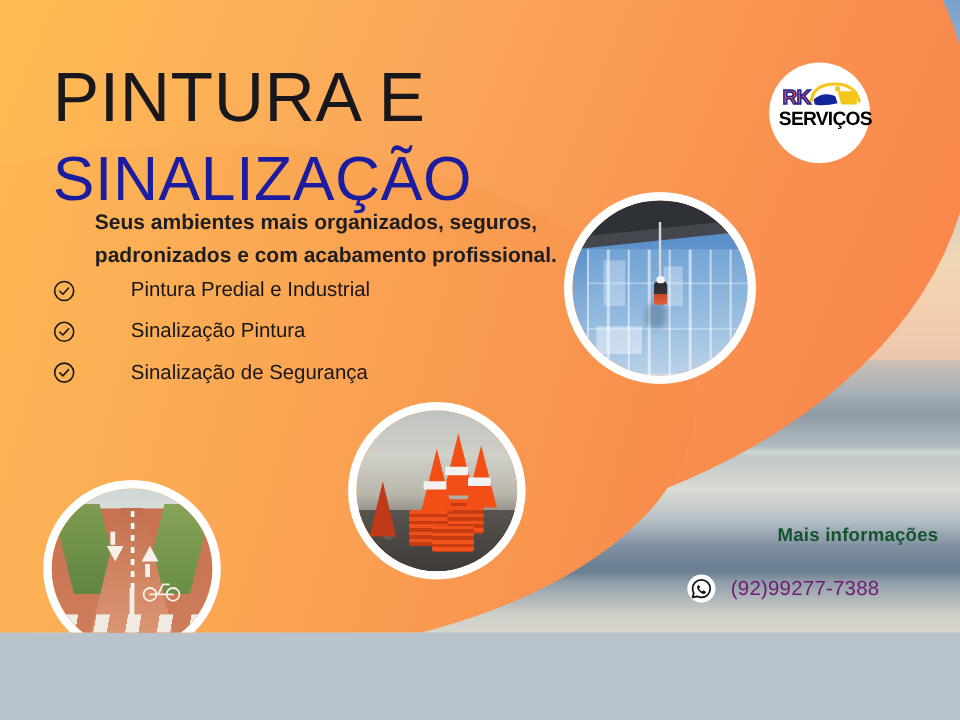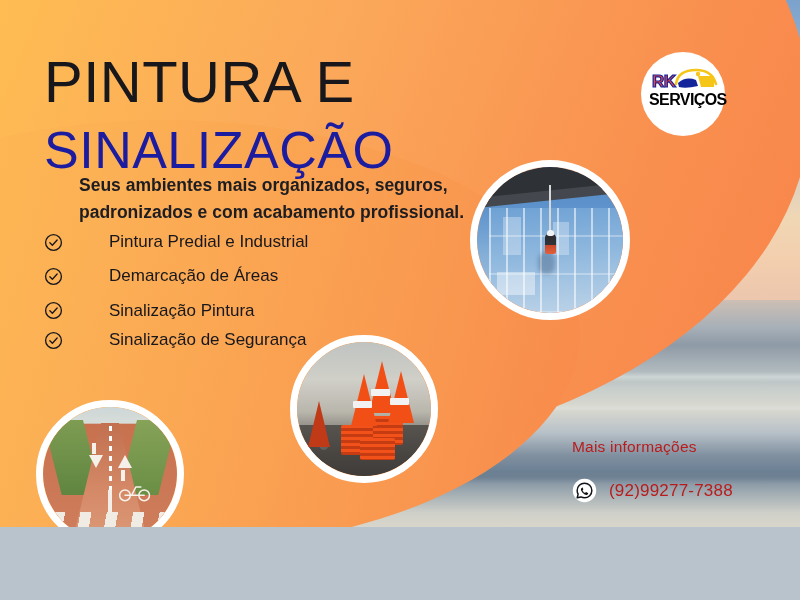--- a/index.html
+++ b/index.html
@@ -165,26 +165,26 @@
   }
   .logo-serv{
     position:absolute;left:1px;top:21px;font-size:16px;font-weight:700;
     color:#000000;letter-spacing:-.6px;
   }
   .logo-swoosh{position:absolute;left:26px;top:-2px;width:44px;height:24px;}
 
   
   #contact{position:absolute;left:572px;top:438px;width:210px;}
   .contact-title{
-    font-size:15.5px;font-weight:400;color:#b91c1c;text-align:left;
+    font-size:15.5px;font-weight:700;color:#14532d;text-align:right;
     margin-bottom:22px;letter-spacing:.2px;
   }
   .contact-row{display:flex;align-items:center;gap:12px;margin-bottom:14px;}
   .contact-ico{width:25px;height:25px;flex:0 0 25px;display:block;}
-  .contact-text{font-size:17px;color:#b91c1c;font-weight:400;letter-spacing:.2px;}
+  .contact-text{font-size:17px;color:#701a75;font-weight:400;letter-spacing:.2px;}
 </style>
 </head>
 <body>
 
 <div id="banner">
 
   <div class="bg">
     <div class="bg-sky"></div>
     <div class="bg-sea"></div>
     <div class="bg-streak s1"></div>
@@ -205,27 +205,20 @@
 
   <div class="subtitle">Seus ambientes mais organizados, seguros, padronizados e com acabamento profissional.</div>
 
   <div class="features">
     <div class="feat">
       <svg class="check-ico" viewBox="0 0 24 24">
         <circle cx="12" cy="12" r="10" fill="none" stroke="#17171c" stroke-width="1.7"></circle>
         <path d="M7.4 12.3 L10.6 15.4 L16.6 8.9" fill="none" stroke="#17171c" stroke-width="1.7" stroke-linecap="round" stroke-linejoin="round"></path>
       </svg>
       <span class="feat-label">Pintura Predial e Industrial</span>
-    </div>
-    <div class="feat">
-      <svg class="check-ico" viewBox="0 0 24 24">
-        <circle cx="12" cy="12" r="10" fill="none" stroke="#17171c" stroke-width="1.7"></circle>
-        <path d="M7.4 12.3 L10.6 15.4 L16.6 8.9" fill="none" stroke="#17171c" stroke-width="1.7" stroke-linecap="round" stroke-linejoin="round"></path>
-      </svg>
-      <span class="feat-label">Demarcação de Áreas</span>
     </div>
     <div class="feat">
       <svg class="check-ico" viewBox="0 0 24 24">
         <circle cx="12" cy="12" r="10" fill="none" stroke="#17171c" stroke-width="1.7"></circle>
         <path d="M7.4 12.3 L10.6 15.4 L16.6 8.9" fill="none" stroke="#17171c" stroke-width="1.7" stroke-linecap="round" stroke-linejoin="round"></path>
       </svg>
       <span class="feat-label">Sinalização Pintura</span>
     </div>
     <div class="feat">
       <svg class="check-ico" viewBox="0 0 24 24">

